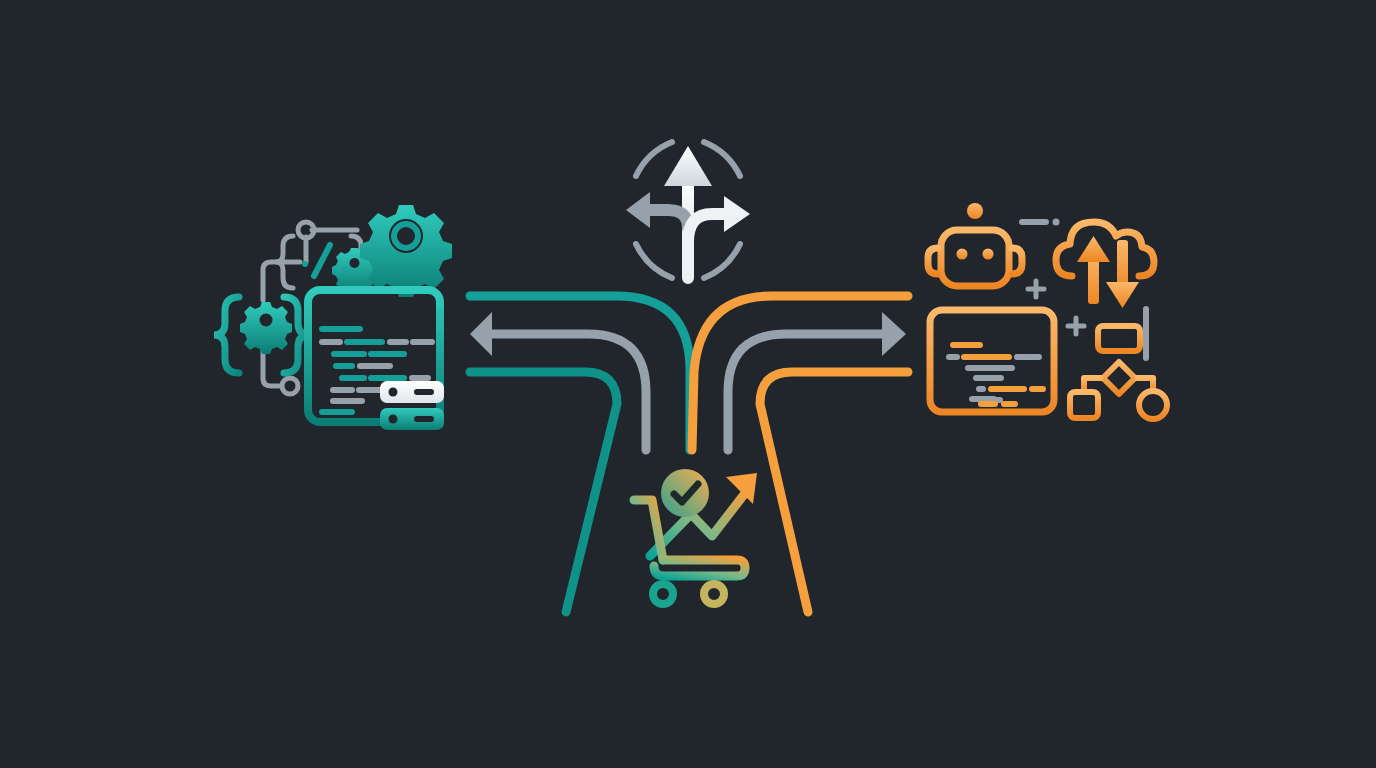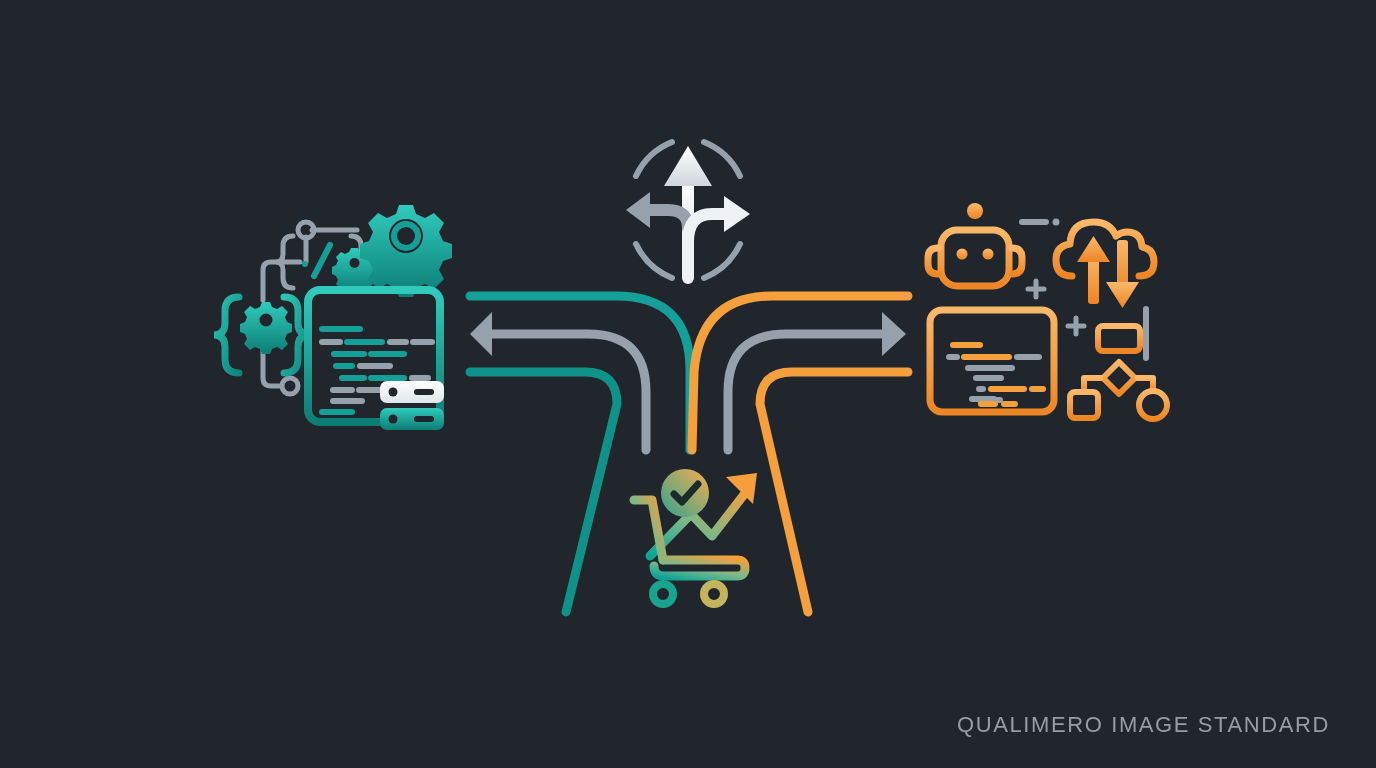--- a/index.html
+++ b/index.html
@@ -278,14 +278,13 @@
         <circle cx="714" cy="594" r="10" stroke="#c4b45d"></circle>
       </g>
 
       <g>
         <circle cx="685" cy="493" r="24" fill="url(#gBadge)"></circle>
         <path d="M674 494 L682 502 L698 484" fill="none" stroke="#1d2a2c" stroke-width="7" stroke-linecap="round" stroke-linejoin="round"></path>
       </g>
     </g>
   </svg>
 
-  <div id="footer-text" style="color: rgb(174, 183, 192);">QUALIMERO IMAGE STANDARD</div>
 </div>
 
 </body></html>

